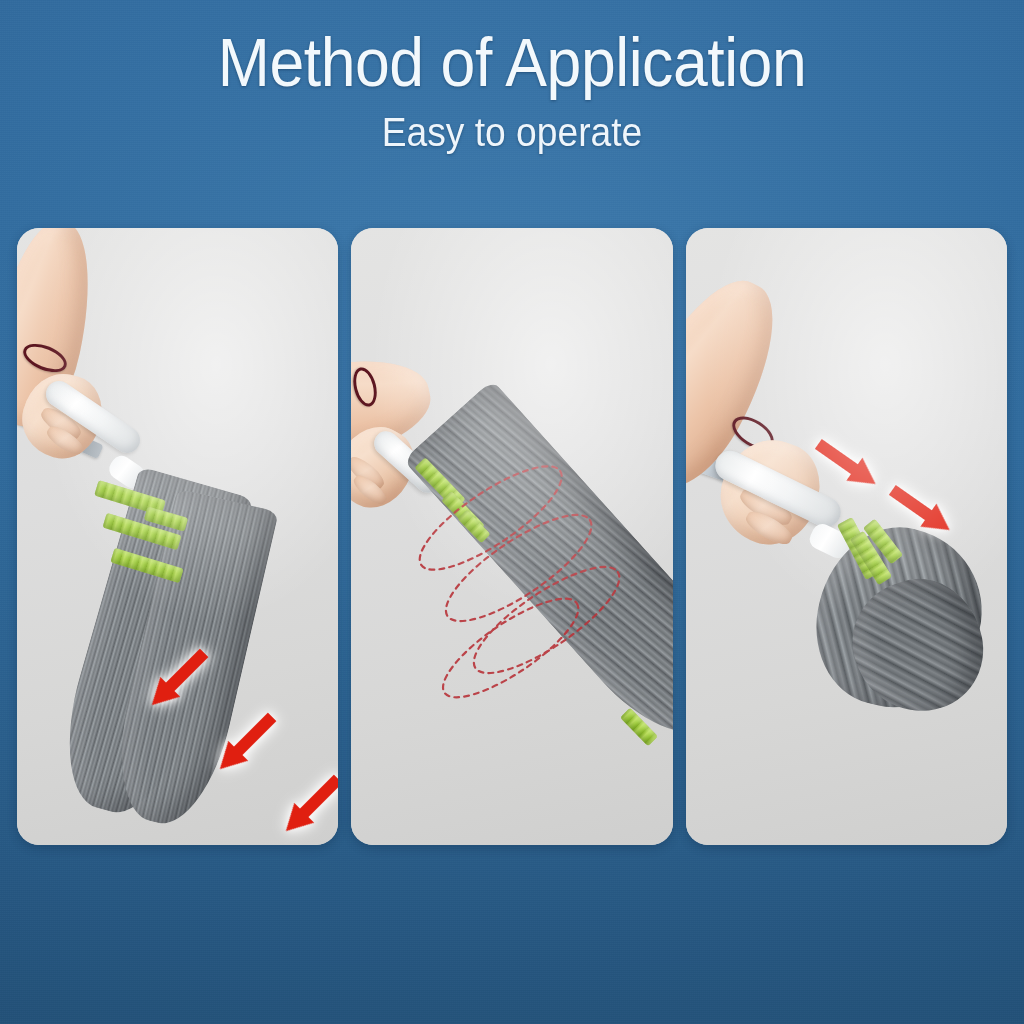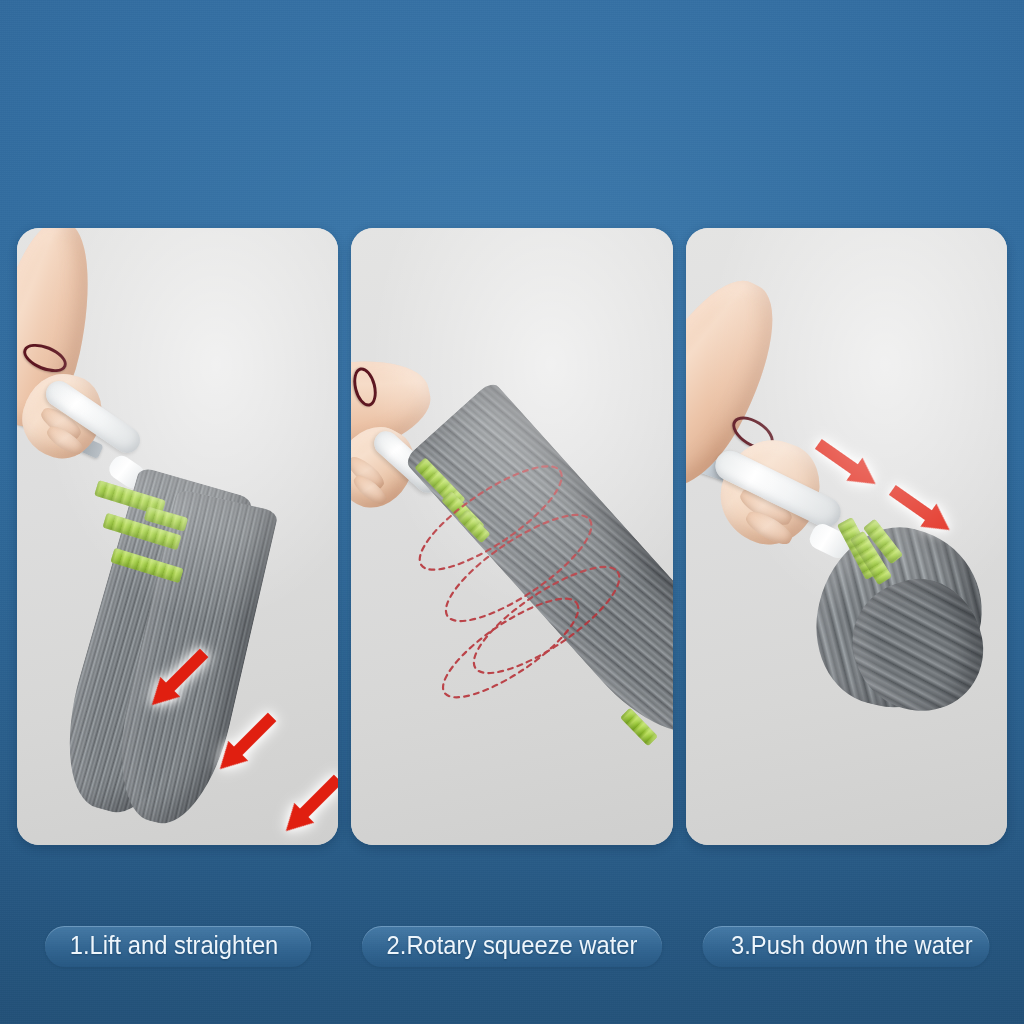--- a/index.html
+++ b/index.html
@@ -215,20 +215,24 @@
   .caption-cell:nth-child(1) .caption-pill { padding-right: 34px; }
   .caption-cell:nth-child(3) .caption-pill { padding-left: 30px; padding-right: 18px; }
 </style>
 </head>
 <body>
 
 <div id="infographic">
 
   <div id="bg-texture"></div>
 
+  <div id="header">
+    <div id="title">Method of Application</div>
+    <div id="subtitle">Easy to operate</div>
+  </div>
 
   <div id="panels">
 
     <div class="panel">
       <div class="photo">
 
         <div class="pole" style="left:-26px; top:168px; width:120px; height:15px; transform:rotate(24deg); transform-origin:left center;"></div>
 
         <div class="forearm" style="left:-18px; top:-8px; width:86px; height:208px; transform:rotate(12deg);"></div>
 
@@ -352,25 +356,14 @@
           <svg width="70" height="28" viewBox="0 0 70 28">
             <path d="M70 14 L44 0 L44 8 L0 8 L0 20 L44 20 L44 28 Z" fill="#e01f10"></path>
           </svg>
         </div>
 
       </div>
     </div>
 
   </div>
 
-  <div id="captions">
-    <div class="caption-cell">
-      <span class="caption-pill">1.Lift and straighten</span>
-    </div>
-    <div class="caption-cell">
-      <span class="caption-pill">2.Rotary squeeze water</span>
-    </div>
-    <div class="caption-cell">
-      <span class="caption-pill">3.Push down the water</span>
-    </div>
-  </div>
 
 </div>
 
 </body></html>

